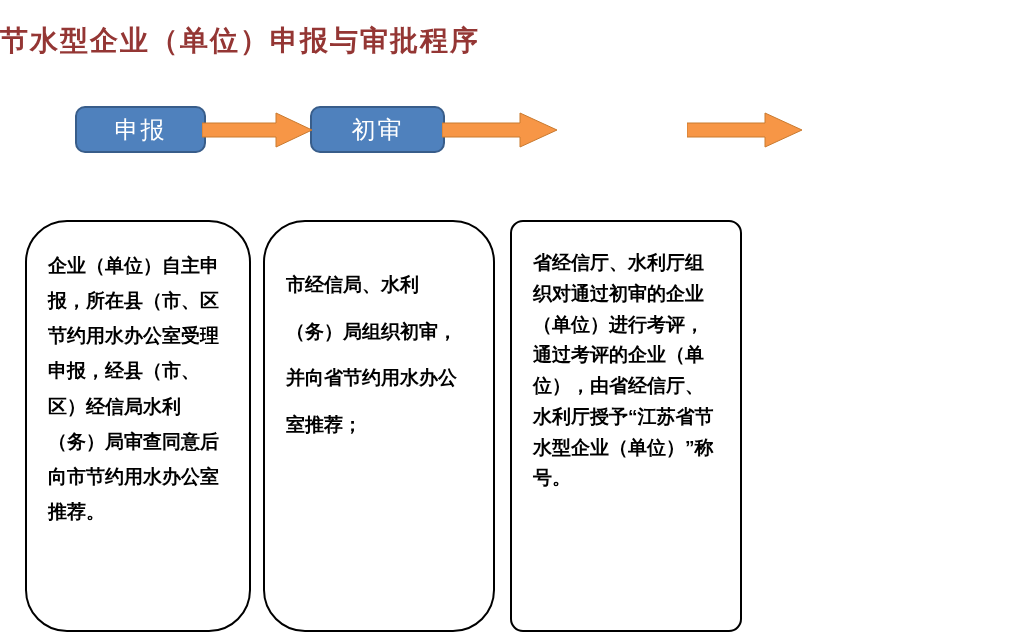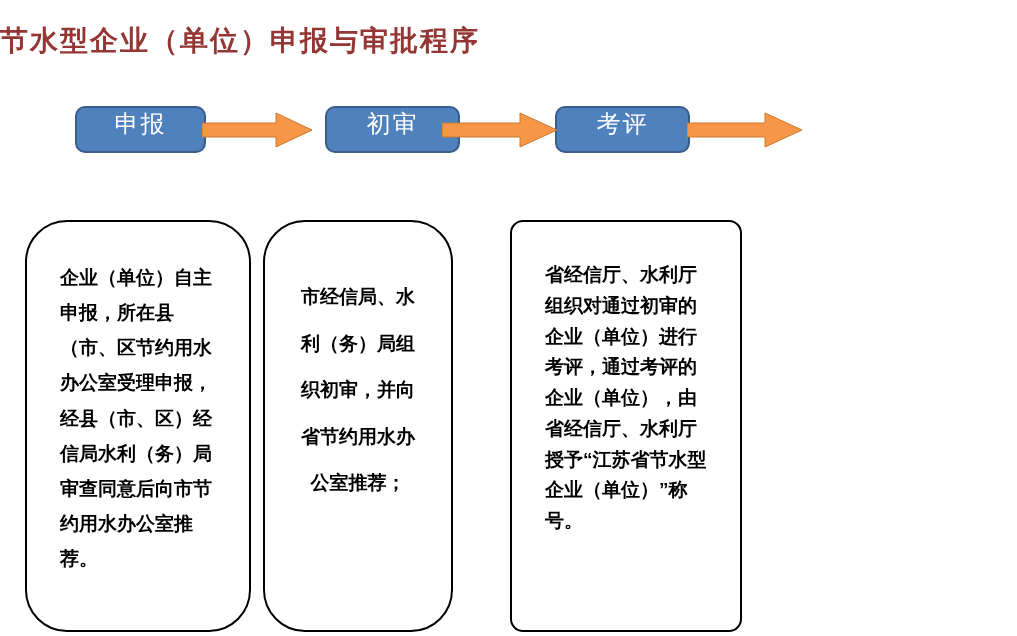--- a/index.html
+++ b/index.html
@@ -26,26 +26,27 @@
   .step {
     position: absolute;
     top: 106px;
     height: 47px;
     background: #4f81bd;
     border: 2px solid #385d8a;
     border-radius: 10px;
     box-sizing: border-box;
     color: #ffffff;
     display: flex;
+    align-items: center;
     justify-content: center;
     font-size: 24px;
     letter-spacing: 2px;
   }
   .step-0 { left: 75px;  width: 131px; }
-  .step-1 { left: 310px; width: 135px; margin-left: 15px; }
+  .step-1 { left: 310px; width: 135px; }
   .step-2 { left: 555px; width: 135px; }
   .step-3 { left: 800px; width: 132px; }
 
   .arrow {
     position: absolute;
     top: 110px;
     height: 40px;
   }
   .arrow-0 { left: 202px; width: 112px; }
   .arrow-1 { left: 442px; width: 117px; }
@@ -57,44 +58,41 @@
     height: 412px;
     background: #ffffff;
     border: 2px solid #000000;
     border-radius: 42px;
     box-sizing: border-box;
     padding: 22px 17px 18px 17px;
     color: #000000;
     font-weight: bold;
     font-size: 19px;
   }
-  .detail p { margin: 16px; line-height: 1.85; }
+  .detail p { margin: 4px; line-height: 1.85; }
   .detail-0 { left: 25px;  width: 226px; }
-  .detail-1 { left: 263px; width: 190px; text-align: center; }
+  .detail-1 { left: 263px; width: 232px; text-align: left; }
   .detail-1 p { line-height: 2.45; padding-top: 14px; }
   .detail-2 { left: 510px; width: 232px; border-radius: 13px; }
   .detail-2 p { line-height: 1.62; }
   .detail-3 { left: 755px; width: 257px; }
   .detail-3 p { line-height: 1.58; }
 </style>
 </head>
 <body>
 
 <div class="canvas">
 
   <h1 class="title">节水型企业（单位）申报与审批程序</h1>
 
   <div class="step step-0">
     <span>申报</span>
   </div>
   <div class="step step-1">
     <span>初审</span>
-  </div>
-  <div class="step step-2">
-    <span>考评</span>
   </div>
 
   <svg class="arrow arrow-0" viewBox="0 0 112 40" preserveAspectRatio="none">
     <polygon points="0,13 74,13 74,3 110,20 74,37 74,27 0,27" fill="#f79646" stroke="#c97a2f" stroke-width="1"></polygon>
   </svg>
   <svg class="arrow arrow-1" viewBox="0 0 117 40" preserveAspectRatio="none">
     <polygon points="0,13 78,13 78,3 115,20 78,37 78,27 0,27" fill="#f79646" stroke="#c97a2f" stroke-width="1"></polygon>
   </svg>
   <svg class="arrow arrow-2" viewBox="0 0 117 40" preserveAspectRatio="none">
     <polygon points="0,13 78,13 78,3 115,20 78,37 78,27 0,27" fill="#f79646" stroke="#c97a2f" stroke-width="1"></polygon>

